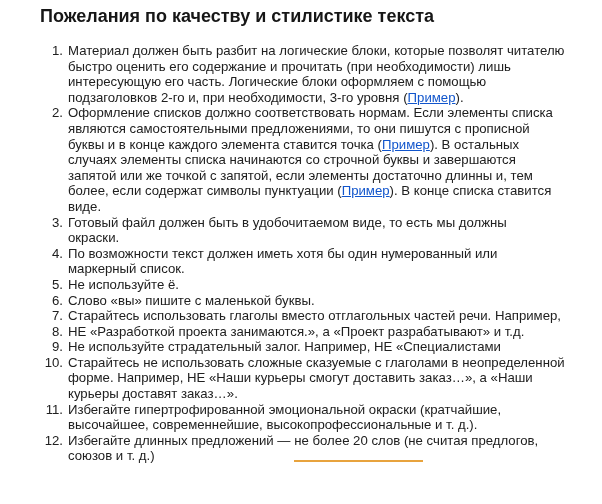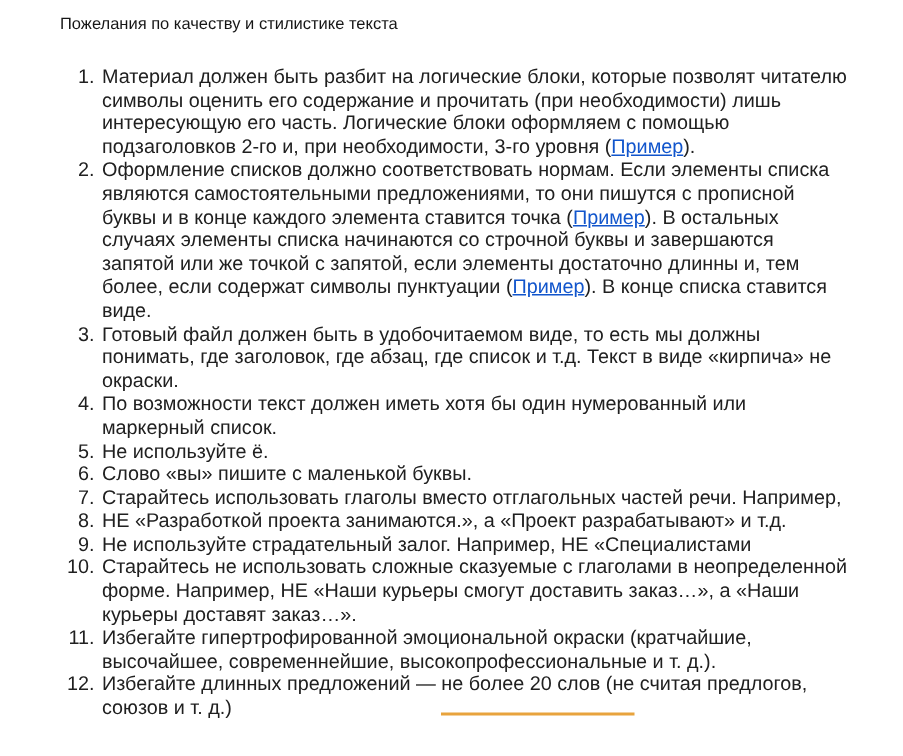--- a/index.html
+++ b/index.html
@@ -11,23 +11,23 @@
     width: 602px;
     height: 504px;
     overflow: hidden;
     font-family: "Liberation Sans", sans-serif;
     color: #202020;
   }
   .doc {
     padding: 5px 0 0 40px;
   }
   .doc-title {
-    font-size: 11px;
+    font-size: 18px;
     line-height: 22px;
-    font-weight: 400;
+    font-weight: 700;
     color: #161616;
     white-space: nowrap;
   }
   .doc-list {
     margin-top: 16px;
   }
   .list-item {
     display: flex;
     align-items: flex-start;
   }
@@ -63,42 +63,41 @@
 <body>
 
 <div class="doc">
   <div class="doc-title">Пожелания по качеству и стилистике текста</div>
 
   <div class="doc-list">
       <div class="list-item">
         <span class="num">1.</span>
         <div class="item-body">
           <div class="line"><span>Материал должен быть разбит на логические блоки, которые позволят читателю</span></div>
-          <div class="line"><span>символы оценить его содержание и прочитать (при необходимости) лишь</span></div>
+          <div class="line"><span>быстро оценить его содержание и прочитать (при необходимости) лишь</span></div>
           <div class="line"><span>интересующую его часть. Логические блоки оформляем с помощью</span></div>
           <div class="line"><span>подзаголовков 2-го и, при необходимости, 3-го уровня (</span><a class="doc-link" href="#">Пример</a><span>).</span></div>
         </div>
       </div>
       <div class="list-item">
         <span class="num">2.</span>
         <div class="item-body">
           <div class="line"><span>Оформление списков должно соответствовать нормам. Если элементы списка</span></div>
           <div class="line"><span>являются самостоятельными предложениями, то они пишутся с прописной</span></div>
           <div class="line"><span>буквы и в конце каждого элемента ставится точка (</span><a class="doc-link" href="#">Пример</a><span>). В остальных</span></div>
           <div class="line"><span>случаях элементы списка начинаются со строчной буквы и завершаются</span></div>
           <div class="line"><span>запятой или же точкой с запятой, если элементы достаточно длинны и, тем</span></div>
           <div class="line"><span>более, если содержат символы пунктуации (</span><a class="doc-link" href="#">Пример</a><span>). В конце списка ставится</span></div>
           <div class="line"><span>виде.</span></div>
         </div>
       </div>
       <div class="list-item">
         <span class="num">3.</span>
         <div class="item-body">
           <div class="line"><span>Готовый файл должен быть в удобочитаемом виде, то есть мы должны</span></div>
-          <div class="line"><span>понимать, где заголовок, где абзац, где список и т.д. Текст в виде «кирпича» не</span></div>
           <div class="line"><span>окраски.</span></div>
         </div>
       </div>
       <div class="list-item">
         <span class="num">4.</span>
         <div class="item-body">
           <div class="line"><span>По возможности текст должен иметь хотя бы один нумерованный или</span></div>
           <div class="line"><span>маркерный список.</span></div>
         </div>
       </div>

